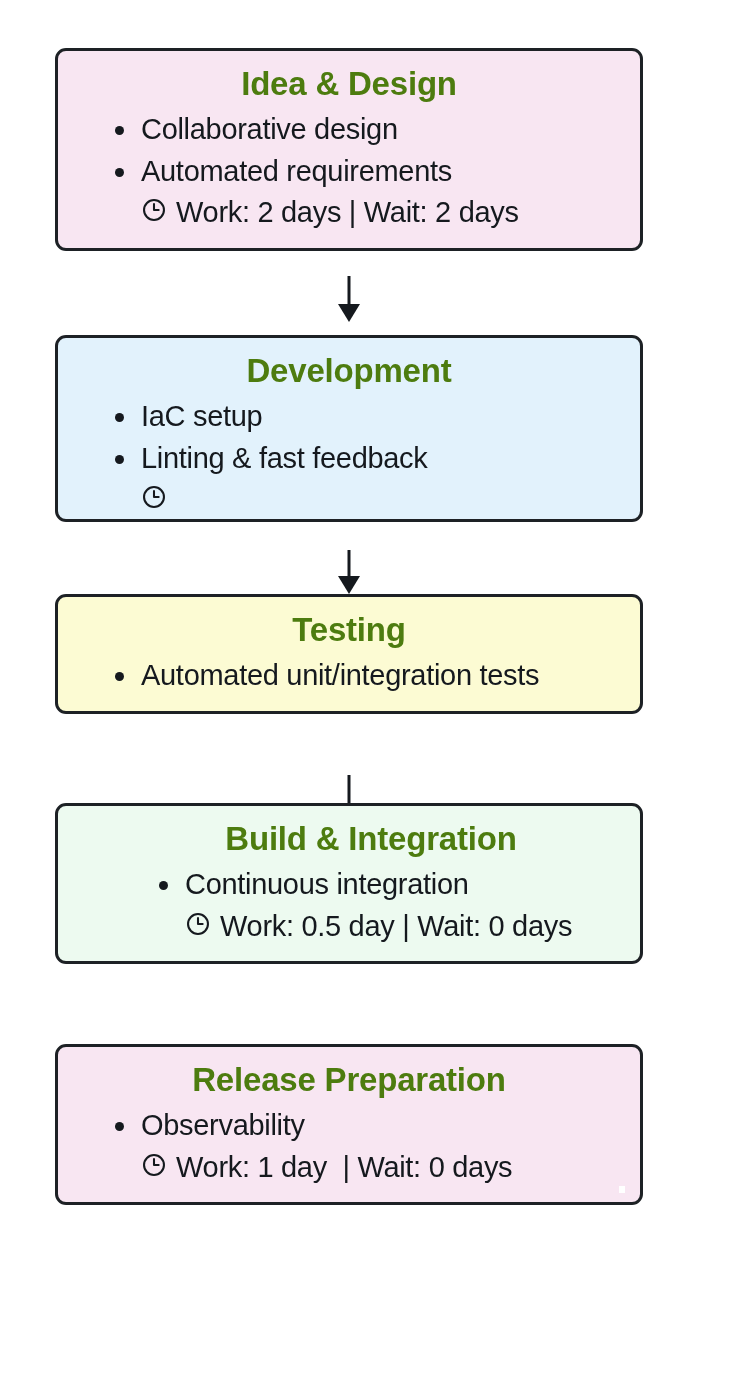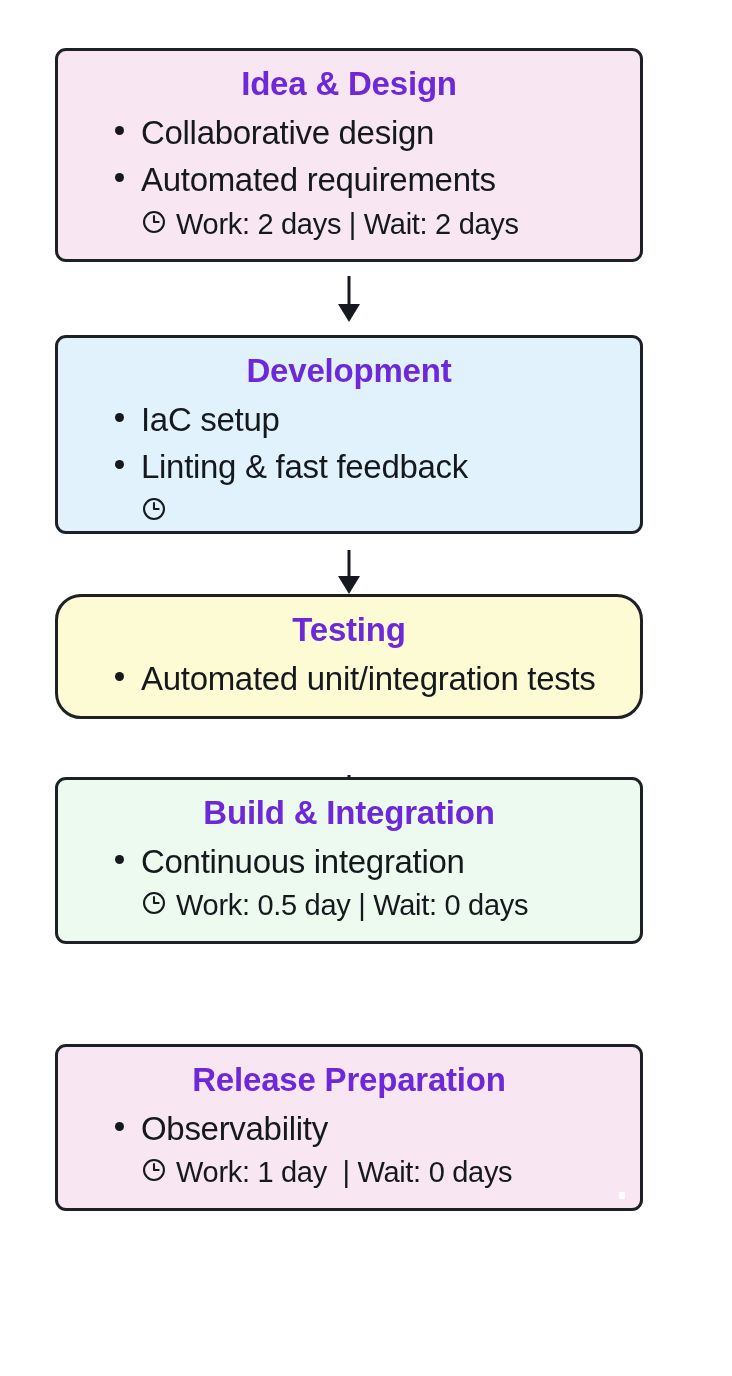--- a/index.html
+++ b/index.html
@@ -29,30 +29,30 @@
     border-radius: 11px;
     padding: 10px 0 14px 0;
   }
   .stage-title {
     text-align: center;
     font-size: 33px;
     font-weight: bold;
     letter-spacing: -0.2px;
     line-height: 1.28;
     margin: 2px 0 4px 0;
-    color: #6d28d9;
+    color: #4d7c0f;
   }
   .bullets {
     list-style: none;
     margin: 0;
     padding: 0 0 0 55px;
   }
   .bullets li {
     position: relative;
-    font-size: 33px;
+    font-size: 29px;
     line-height: 1.43;
     letter-spacing: -0.3px;
     padding-left: 28px;
     color: #15191e;
   }
   .bullets li::before {
     content: "";
     position: absolute;
     left: 2px;
     top: 17px;
@@ -77,21 +77,21 @@
     margin-right: 9px;
     flex: 0 0 auto;
     position: relative;
     top: 1px;
   }
   .metrics-text { white-space: pre; }
 
   
   .theme-pink   { background: #f8e6f2; }
   .theme-blue   { background: #e2f2fc; }
-  .theme-yellow { background: #fcfbd3; border-radius: 26px; }
+  .theme-yellow { background: #fcfbd3; }
   .theme-green  { background: #edfaf0; }
 
   
   .connector {
     position: absolute;
     left: 0;
     width: 732px;
     pointer-events: none;
   }
   .artifact-dot {
@@ -154,21 +154,21 @@
     <ul class="bullets">
       <li>Automated unit/integration tests</li>
     </ul>
   </div>
 
   <svg class="connector" style="top:775px;height:48px;">
     <line x1="349" y1="0" x2="349" y2="34" stroke="#15191e" stroke-width="3"></line>
     <polygon points="349,46 338,28 360,28" fill="#15191e"></polygon>
   </svg>
 
-  <div class="stage theme-green" style="top:777px;">
+  <div class="stage theme-green" style="top:803px;padding-left:44px;">
     <div class="stage-title">Build &amp; Integration</div>
     <ul class="bullets">
       <li>Continuous integration</li>
     </ul>
     <div class="metrics">
       <span class="clock-icon">
         <svg viewBox="0 0 24 24" width="26" height="26" fill="none" stroke="#15191e" stroke-width="1.9">
           <circle cx="12" cy="12" r="9.2"></circle>
           <path d="M12 6.6 V12 H16.3" stroke-linecap="round" stroke-linejoin="round"></path>
         </svg>

